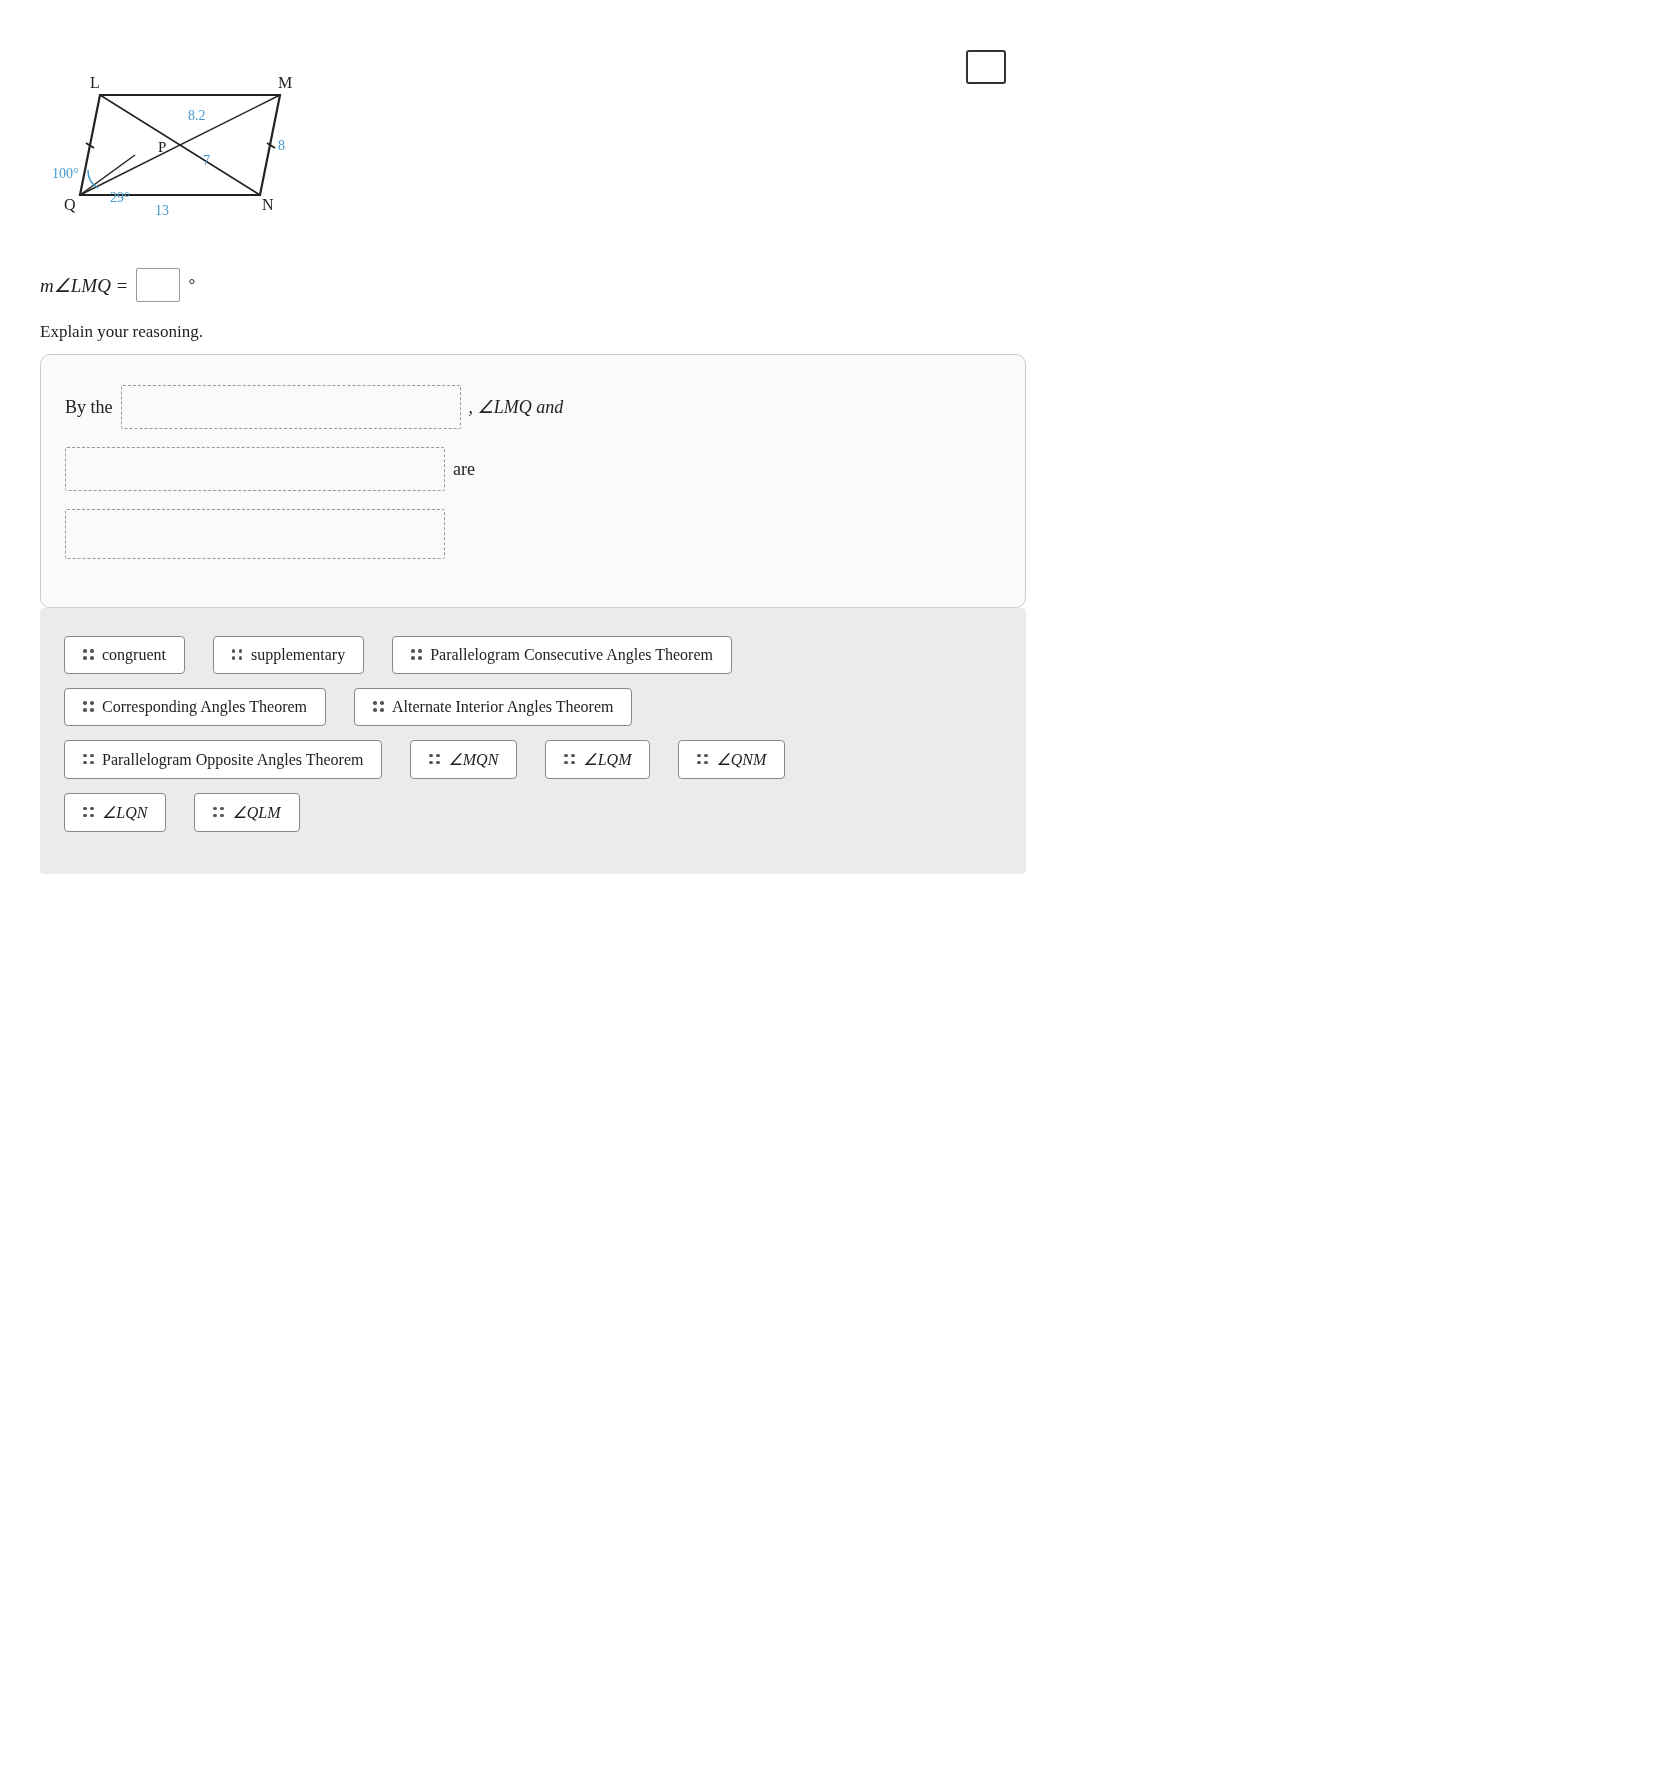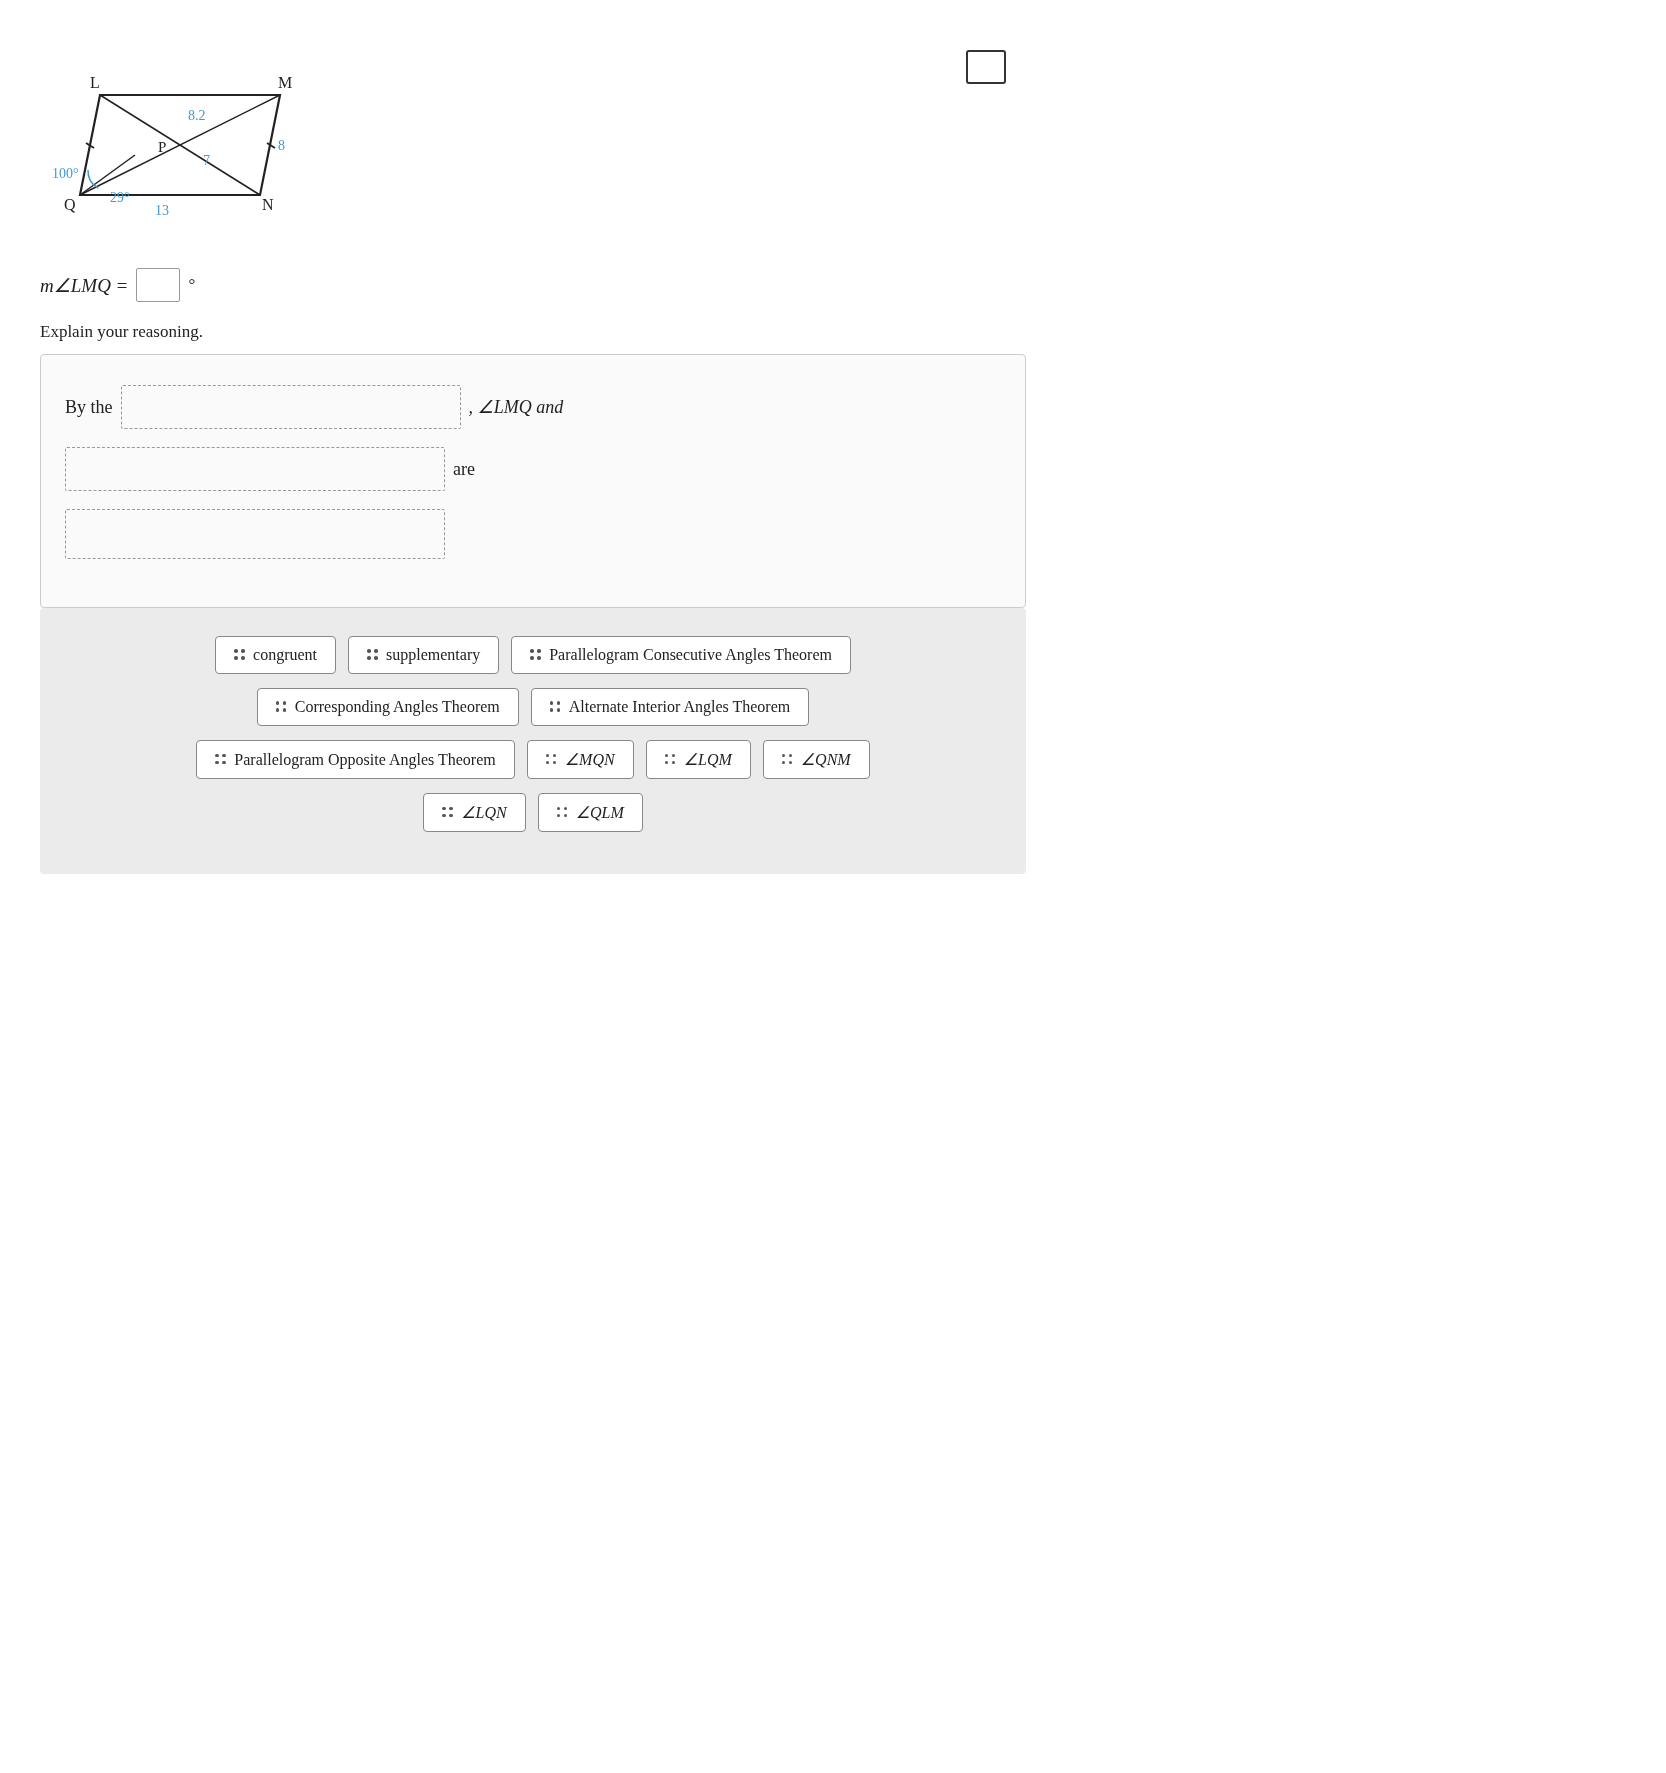--- a/index.html
+++ b/index.html
@@ -54,21 +54,21 @@
       font-size: 17px;
     }
     .explain-label {
       font-size: 17px;
       margin-bottom: 12px;
       font-style: normal;
       font-family: Georgia, serif;
     }
     .reasoning-box {
       border: 1.5px solid #ccc;
-      border-radius: 4px;
+      border-radius: 10px;
       background: #fafafa;
       padding: 30px 24px 30px 24px;
       margin-bottom: 0;
     }
     .sentence-line {
       display: flex;
       align-items: flex-start;
       gap: 8px;
       margin-bottom: 18px;
       font-size: 18px;
@@ -103,23 +103,23 @@
     .italic-angle { font-style: italic; }
     .tile-area {
       background: #ebebeb;
       border-radius: 4px;
       padding: 28px 24px;
       margin-top: 0;
     }
     .tile-row {
       display: flex;
       flex-wrap: wrap;
-      gap: 12px;
+      gap: 28px;
       margin-bottom: 14px;
-      justify-content: center;
+      justify-content: flex-start;
     }
     .tile {
       background: #fff;
       border: 1.5px solid #888;
       border-radius: 4px;
       padding: 9px 18px;
       font-size: 16px;
       font-family: Georgia, serif;
       cursor: grab;
       display: flex;

